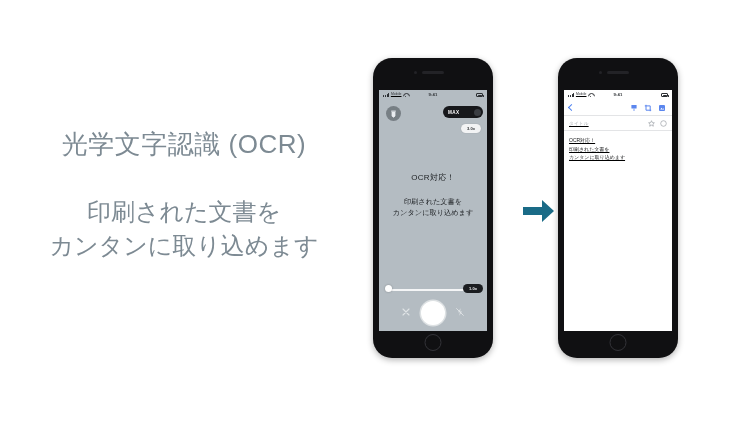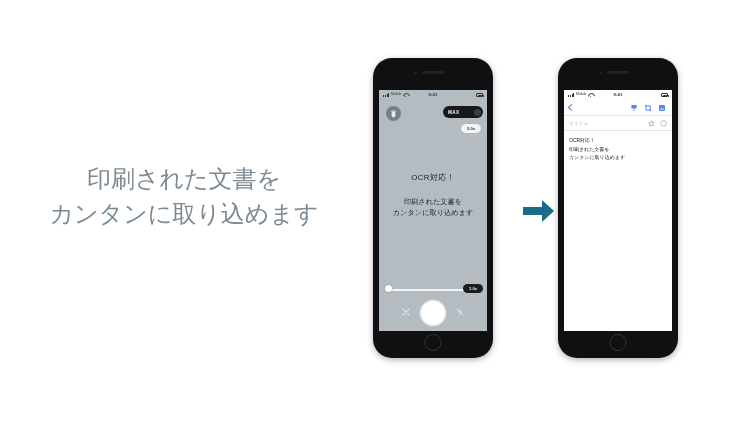--- a/index.html
+++ b/index.html
@@ -46,20 +46,21 @@
     width:3px;height:3px;border-radius:50%;background:#232327;
   }
   .home{
     position:absolute;left:50%;transform:translateX(-50%);bottom:7px;
     width:17px;height:17px;border-radius:50%;
     border:1px solid #333338;box-sizing:border-box;
   }
   .screen{
     position:absolute;left:6px;right:6px;top:32px;height:241px;
     overflow:hidden;
+    text-decoration:underline;
   }
   .screen.cam{background:#b4bcc2;}
   .screen.note{background:#ffffff;}
 
   
   .statusbar{
     height:10px;display:flex;align-items:center;
     padding:0 4px;font-size:4px;line-height:1;
     position:relative;
   }
@@ -194,20 +195,21 @@
     position:absolute;left:523px;top:198px;width:32px;height:26px;
   }
   .arrow svg{display:block}
 </style>
 </head>
 <body>
 
 <div class="stage">
 
   <div class="copy">
+    <div class="title">光学文字認識 (OCR)</div>
     <div class="sub">
       <div>印刷された文書を</div>
       <div>カンタンに取り込めます</div>
     </div>
   </div>
 
   <div class="phone one">
     <div class="bezel-top">
       <div class="frontcam"></div>
       <div class="speaker"></div>

